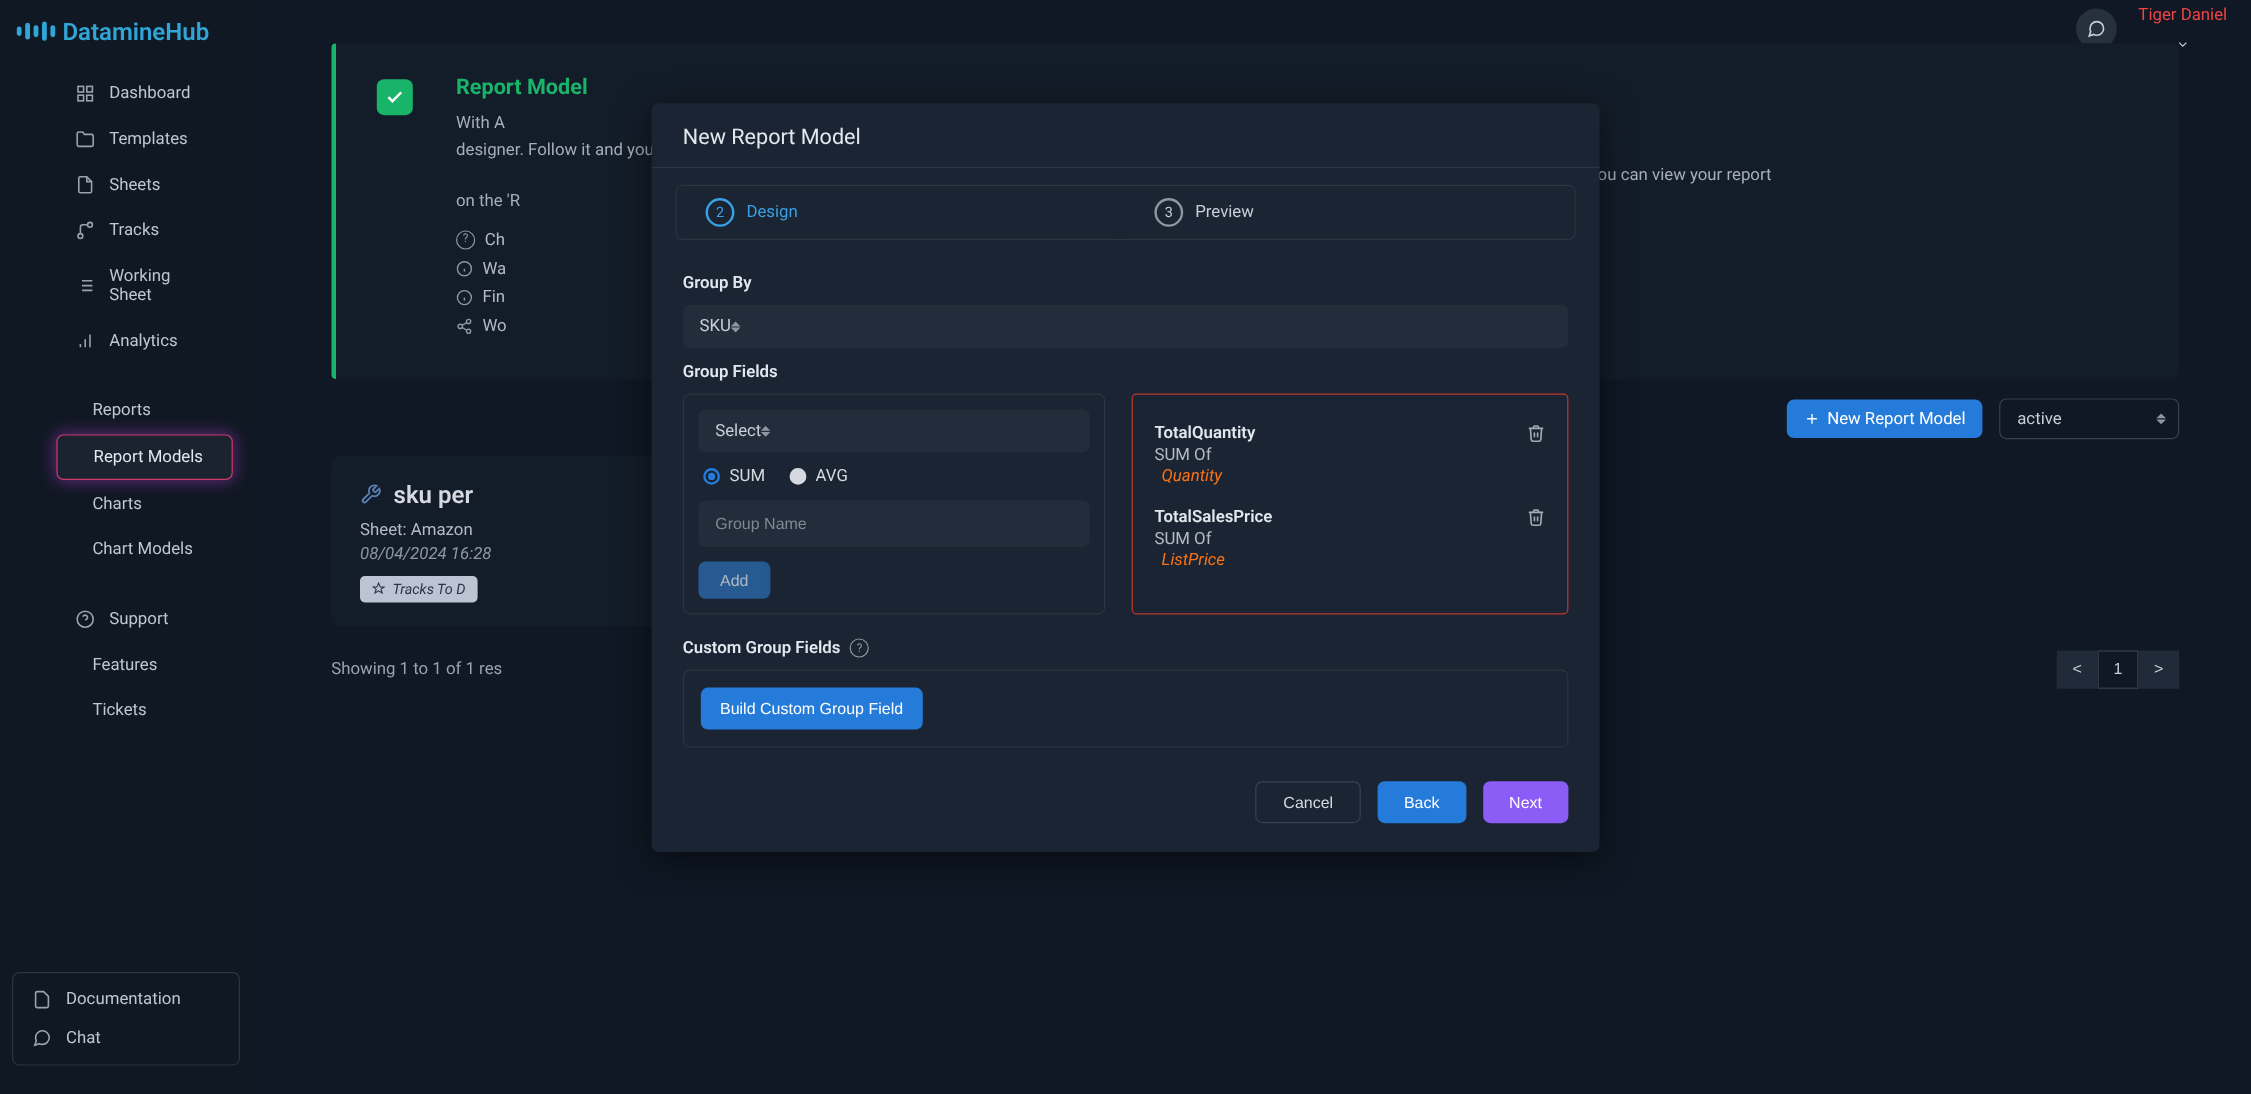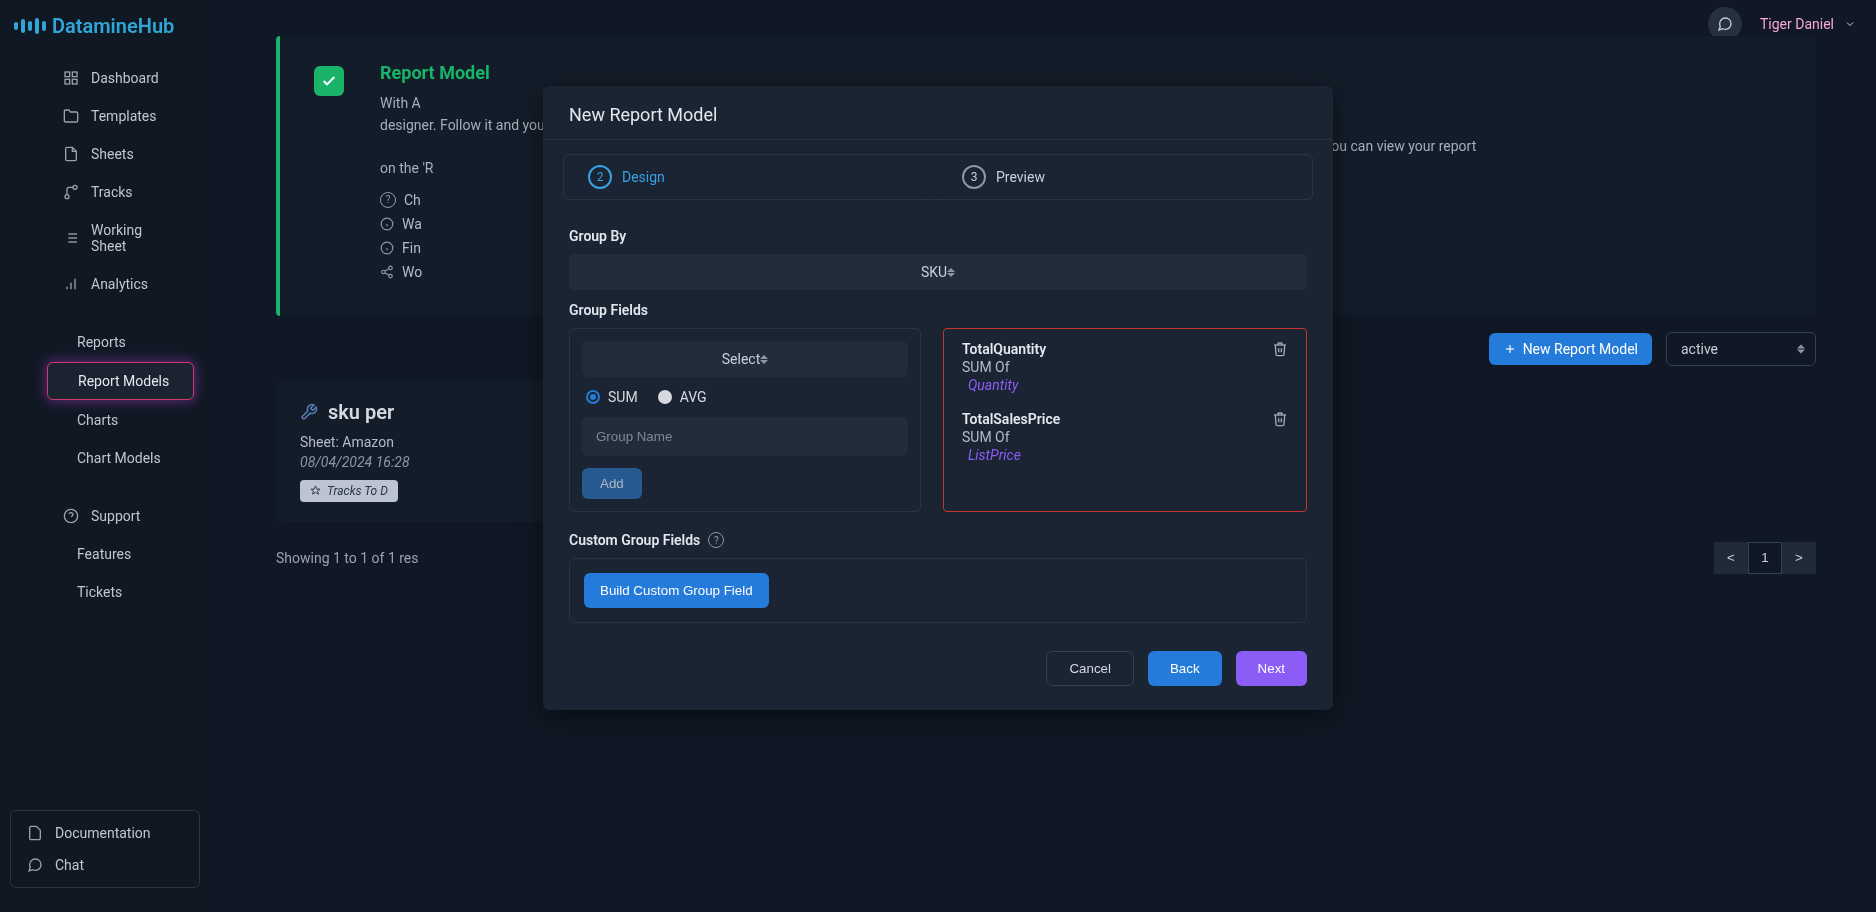--- a/index.html
+++ b/index.html
@@ -21,21 +21,21 @@
   align-items: center;
   justify-content: flex-end;
   padding-right: 20px;
   gap: 18px;
 }
 .chat-bubble {
   width: 34px; height: 34px; border-radius: 50%;
   background: #27313d;
   display: flex; align-items: center; justify-content: center;
 }
-.user-menu { display: flex; align-items: center; gap: 10px; color: #f9a8d4; }
+.user-menu { display: flex; align-items: center; gap: 10px; color: #ef4444; flex-direction: column; }
 
 
 .sidebar {
   position: absolute;
   top: 0; left: 0; bottom: 0;
   width: 210px;
   background: #101823;
   padding-top: 14px;
 }
 .logo {
@@ -156,48 +156,48 @@
 .step-done .step-circle { background:#257bd9; color:#fff; }
 .step-active .step-circle { border:2px solid #3aa0e6; color:#3aa0e6; }
 .step-active .step-label { color:#3aa0e6; }
 .step-upcoming .step-circle { border:2px solid #8e96a2; color:#c8cfd9; }
 .step-label { color:#c8cfd9; }
 
 .modal-body { padding: 6px 26px 8px 26px; }
 .field-label { color:#e3e8ef; font-weight:600; margin: 12px 0 10px 0; }
 .select-box {
   background:#222c3a; border-radius:6px; padding: 10px 14px;
-  display:flex; align-items:center; justify-content:center;
+  display:flex; align-items:center; justify-content:flex-start;
   color:#c8cfd9;
 }
 .gf-row { display:flex; gap: 22px; align-items:stretch; }
 .gf-left { flex:1; border:1px solid #2a3442; border-radius:6px; padding: 12px; display:flex; flex-direction:column; gap:12px;}
 .radio-row { display:flex; gap:20px; align-items:center; padding-left: 4px;}
 .radio {
   width:14px; height:14px; border-radius:50%; border:2px solid #8e96a2; display:inline-block;
 }
 .radio.checked { border-color:#257bd9; position:relative; }
 .radio.checked::after { content:""; position:absolute; inset:2px; background:#257bd9; border-radius:50%; }
 .radio.unchecked-filled { background:#d6dae0; border-color:#d6dae0; }
 .text-input {
   background:#222c3a; border:none; border-radius:6px; padding: 12px 14px; color:#c8cfd9;
 }
 .text-input::placeholder { color:#7f8894; }
 .add-btn {
   align-self:flex-start; background:#2a6cb0; color:#dfe7f2; border:none;
   padding:8px 18px; border-radius:6px; opacity:0.75;
 }
 .gf-right {
-  flex:1; border:1px solid #c0392b; border-radius:4px; padding: 12px 18px;
+  flex:1; border:1px solid #c0392b; border-radius:4px; padding: 24px 18px;
   display:flex; flex-direction:column; gap:18px;
 }
 .gf-item { display:flex; justify-content:space-between; align-items:flex-start; }
 .gf-item-text .t1 { color:#e3e8ef; font-weight:600; }
 .gf-item-text .t2 { color:#b4bbc6; margin-top:2px; }
-.gf-item-text .t3 { color:#8b5cf6; font-style:italic; margin-left:6px; margin-top:2px; }
+.gf-item-text .t3 { color:#f97316; font-style:italic; margin-left:6px; margin-top:2px; }
 .trash { color:#a3abb7; }
 
 .custom-section {
   border:1px solid #2a3442; border-radius:6px; padding: 14px;
   margin-top: 4px;
 }
 .build-btn {
   background:#257bd9; color:#fff; border:none; padding:10px 16px; border-radius:6px;
 }
 .section-label-row { display:flex; align-items:center; gap:8px; margin: 20px 0 10px 0;}

